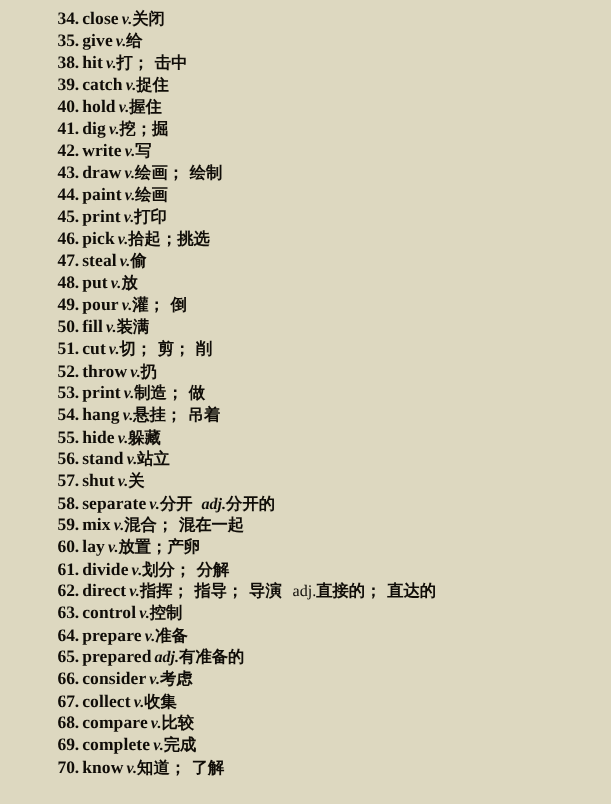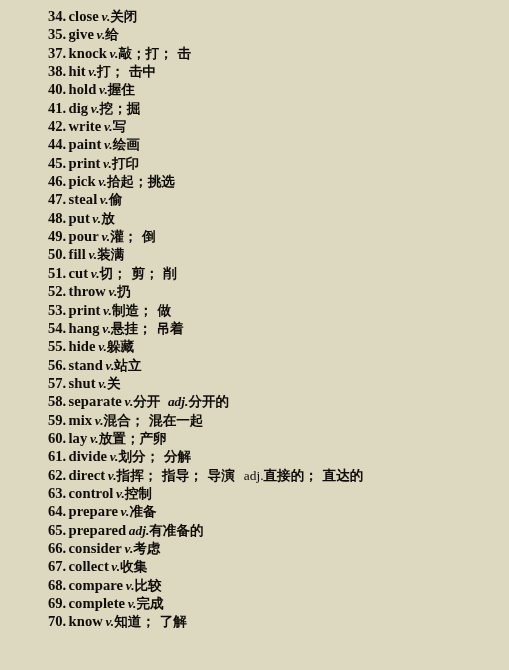--- a/index.html
+++ b/index.html
@@ -73,25 +73,26 @@
     width: 5px;
   }
 </style>
 </head>
 <body style="background: rgb(221, 216, 192);">
 
 <div id="vocab-page" style="background: rgb(221, 216, 192); color: rgb(16, 13, 8);">
   <ul id="vocab-list">
       <li class="vocab-row"><span class="num">34.</span><span class="word">close</span><span class="pos">v.</span><span class="gloss">关闭</span></li>
       <li class="vocab-row"><span class="num">35.</span><span class="word">give</span><span class="pos">v.</span><span class="gloss">给</span></li>
-      <li class="vocab-row"><span class="num">37.</span><span class="word">knock</span><span class="pos">v.</span><span class="gloss">敲；打；  击</span></li>
       <li class="vocab-row"><span class="num">38.</span><span class="word">hit</span><span class="pos">v.</span><span class="gloss">打；  击中</span></li>
+      <li class="vocab-row"><span class="num">39.</span><span class="word">catch</span><span class="pos">v.</span><span class="gloss">捉住</span></li>
       <li class="vocab-row"><span class="num">40.</span><span class="word">hold</span><span class="pos">v.</span><span class="gloss">握住</span></li>
       <li class="vocab-row"><span class="num">41.</span><span class="word">dig</span><span class="pos">v.</span><span class="gloss">挖；掘</span></li>
       <li class="vocab-row"><span class="num">42.</span><span class="word">write</span><span class="pos">v.</span><span class="gloss">写</span></li>
+      <li class="vocab-row"><span class="num">43.</span><span class="word">draw</span><span class="pos">v.</span><span class="gloss">绘画；  绘制</span></li>
       <li class="vocab-row"><span class="num">44.</span><span class="word">paint</span><span class="pos">v.</span><span class="gloss">绘画</span></li>
       <li class="vocab-row"><span class="num">45.</span><span class="word">print</span><span class="pos">v.</span><span class="gloss">打印</span></li>
       <li class="vocab-row"><span class="num">46.</span><span class="word">pick</span><span class="pos">v.</span><span class="gloss">拾起；挑选</span></li>
       <li class="vocab-row"><span class="num">47.</span><span class="word">steal</span><span class="pos">v.</span><span class="gloss">偷</span></li>
       <li class="vocab-row"><span class="num">48.</span><span class="word">put</span><span class="pos">v.</span><span class="gloss">放</span></li>
       <li class="vocab-row"><span class="num">49.</span><span class="word">pour</span><span class="pos">v.</span><span class="gloss">灌；  倒</span></li>
       <li class="vocab-row"><span class="num">50.</span><span class="word">fill</span><span class="pos">v.</span><span class="gloss">装满</span></li>
       <li class="vocab-row"><span class="num">51.</span><span class="word">cut</span><span class="pos">v.</span><span class="gloss">切；  剪；  削</span></li>
       <li class="vocab-row"><span class="num">52.</span><span class="word">throw</span><span class="pos">v.</span><span class="gloss">扔</span></li>
       <li class="vocab-row"><span class="num">53.</span><span class="word">print</span><span class="pos">v.</span><span class="gloss">制造；  做</span></li>

